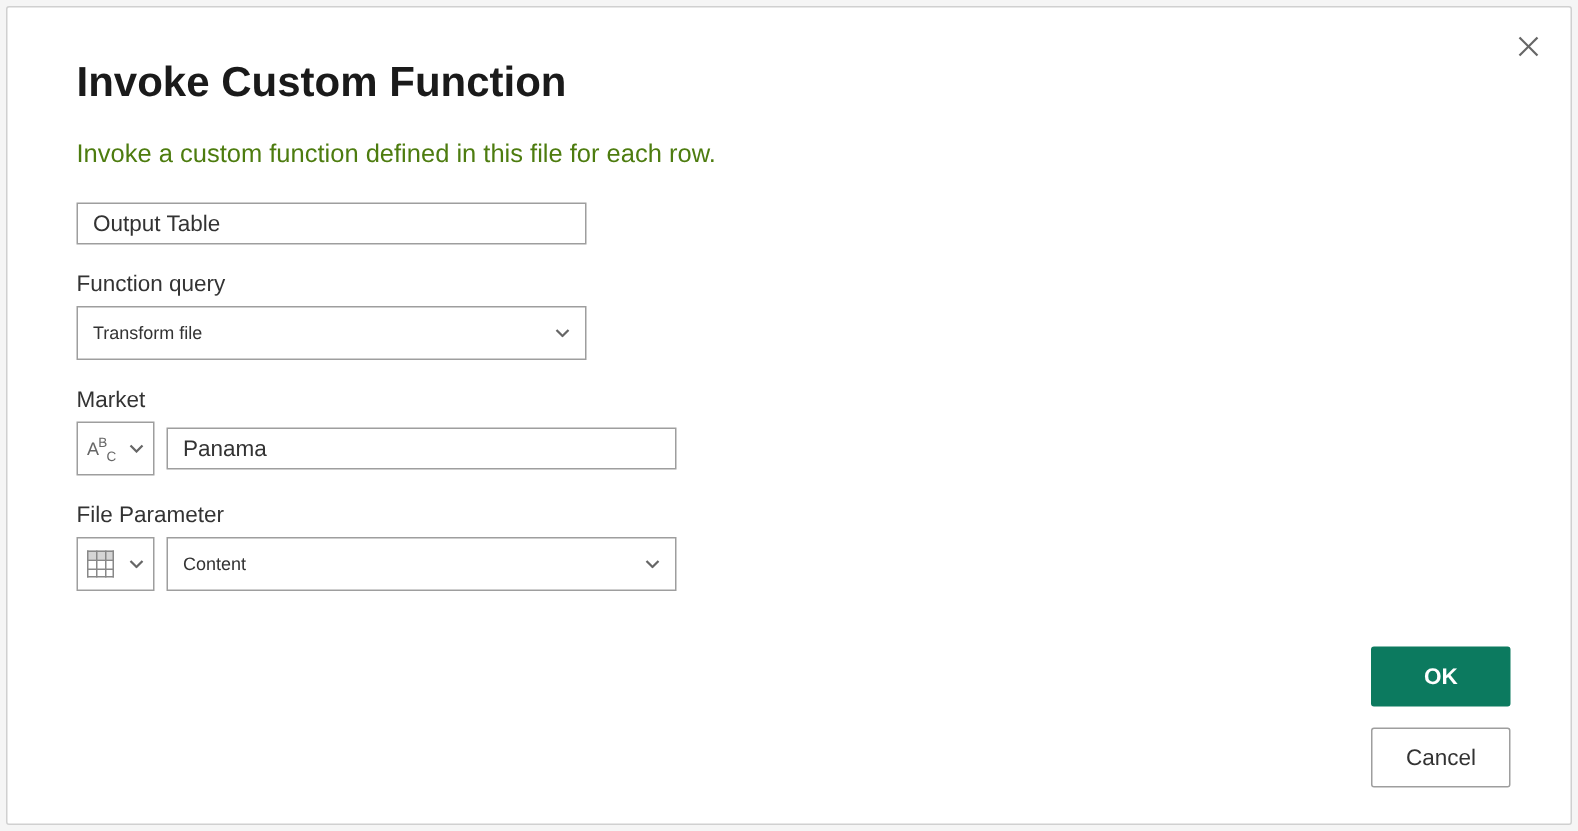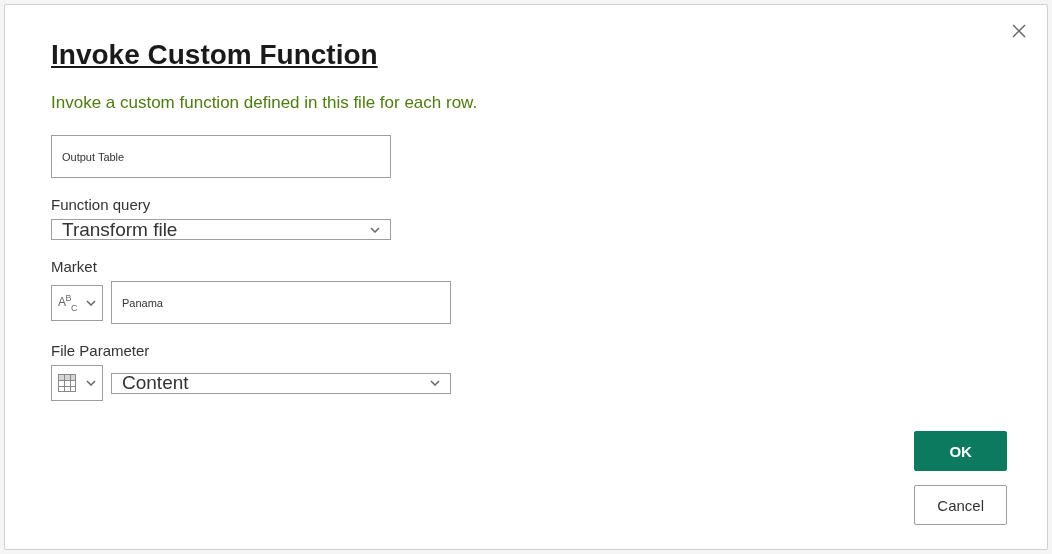--- a/index.html
+++ b/index.html
@@ -36,52 +36,51 @@
       width: 16px;
       height: 16px;
       stroke: #666;
       stroke-width: 1.5;
     }
     .dialog-title {
       font-size: 28px;
       font-weight: 600;
       color: #1a1a1a;
       margin-bottom: 22px;
-      text-decoration: underline;
     }
     .dialog-subtitle {
       font-size: 17px;
       color: #4d7c0f;
       margin-bottom: 22px;
     }
     .field-group {
       margin-bottom: 18px;
     }
     .field-label {
       font-size: 15px;
       color: #333;
       margin-bottom: 6px;
       display: block;
     }
     .text-input {
       width: 340px;
-      height: 43px;
+      height: 28px;
       border: 1px solid #9e9e9e;
       padding: 0 10px;
-      font-size: 11px;
+      font-size: 15px;
       font-family: inherit;
       color: #333;
       outline: none;
     }
     .dropdown {
       width: 340px;
-      height: 21px;
+      height: 36px;
       border: 1px solid #9e9e9e;
       padding: 0 10px;
-      font-size: 19px;
+      font-size: 12px;
       font-family: inherit;
       color: #333;
       background: #fff;
       display: flex;
       align-items: center;
       justify-content: space-between;
       cursor: pointer;
       text-align: center;
     }
     .dropdown-content {

